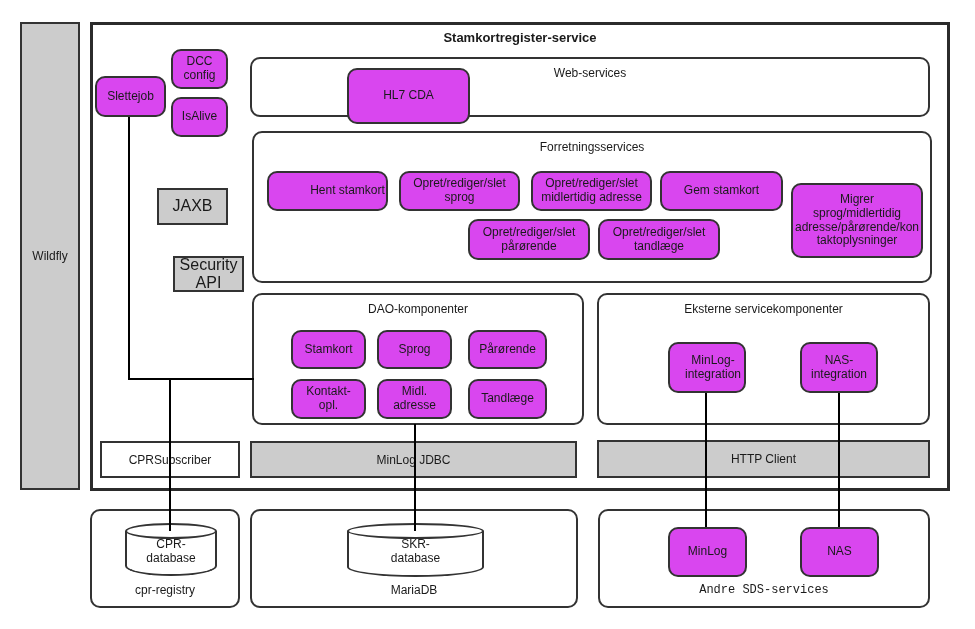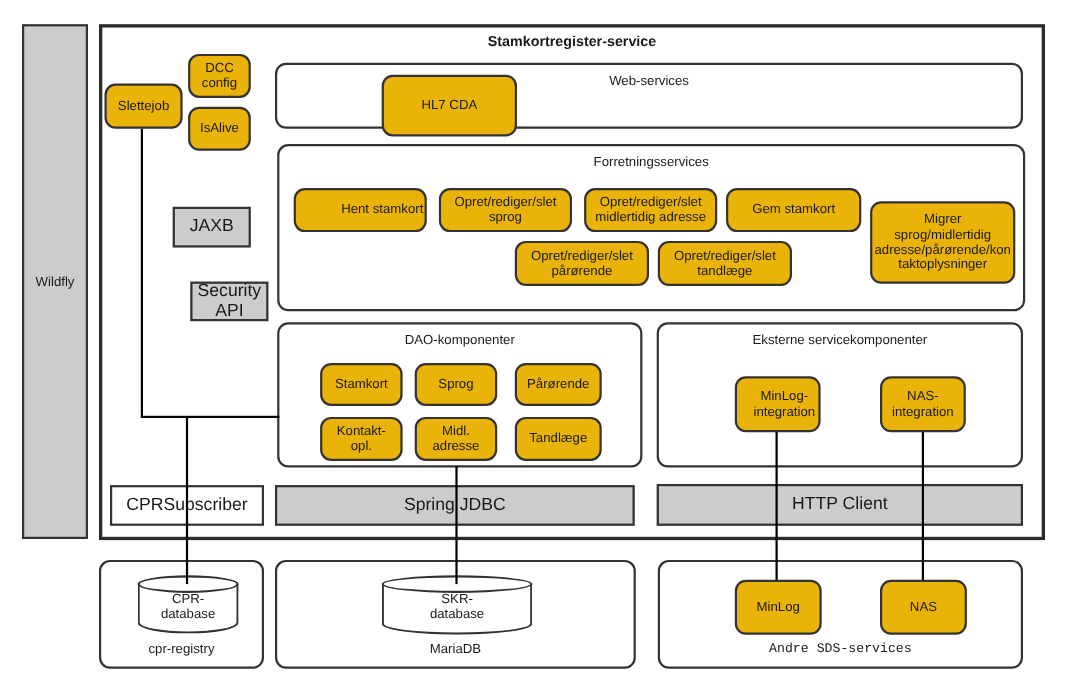--- a/index.html
+++ b/index.html
@@ -12,32 +12,32 @@
   .outer { border:3px solid #2b2b2b; background:#ffffff; z-index:0; }
   .vbar  { background:#cccccc; border:2px solid #333333; display:flex; align-items:center; justify-content:center; font-size:12px; z-index:1; }
 
   .diagram-title { text-align:center; font-weight:bold; font-size:13px; z-index:2; }
 
   
   .container { border:2px solid #333333; border-radius:10px; background:#ffffff; z-index:1; }
   .container .ctitle { position:absolute; top:7px; left:0; right:0; text-align:center; font-size:12px; }
 
   
-  .rbox { border:2px solid #333333; border-radius:10px; background:#eab308; z-index:4;
+  .rbox { border:2px solid #333333; border-radius:10px; background:#d946ef; z-index:4;
           display:flex; align-items:center; justify-content:center; text-align:center;
           font-size:12px; line-height:1.15; white-space:pre-line; }
 
   
   .gbox { border:2px solid #333333; background:#cccccc; z-index:2;
           display:flex; align-items:center; justify-content:center; text-align:center;
           font-size:16px; line-height:1.15; white-space:pre-line; }
 
   
   .bar { border:2px solid #333333; z-index:2; display:flex; align-items:center; justify-content:center;
-         font-size:16px; }
+         font-size:12px; }
   .bar.white { background:#ffffff; }
   .bar.gray  { background:#cccccc; }
 
   
   .line { background:#000000; z-index:3; }
 
   
   .cylinder { z-index:2; }
   .cyl-lid  { position:absolute; left:0; right:0; top:0; height:16px; background:#ffffff;
               border:2px solid #333333; border-radius:50%; box-sizing:border-box; }
@@ -113,21 +113,21 @@
 
   <div class="abs container" style="left:597px; top:293px; width:333px; height:132px;padding-left:36px;">
     <div class="ctitle">Eksterne servicekomponenter</div>
   </div>
   <div class="abs rbox" style="left:668px; top:342px; width:78px; height:51px;padding-left:12px;">MinLog-
 integration</div>
   <div class="abs rbox" style="left:800px; top:342px; width:78px; height:51px;">NAS-
 integration</div>
 
   <div class="abs bar white" style="left:100px; top:441px; width:140px; height:37px;">CPRSubscriber</div>
-  <div class="abs bar gray" style="left:250px; top:441px; width:327px; height:37px;">Spring JDBC</div>
+  <div class="abs bar gray" style="left:250px; top:441px; width:327px; height:37px;">MinLog JDBC</div>
   <div class="abs bar gray" style="left:597px; top:440px; width:333px; height:38px;">HTTP Client</div>
 
   <div class="abs container" style="left:90px; top:509px; width:150px; height:99px;">
     <div class="sublabel" style="bottom:9px;">cpr-registry</div>
   </div>
   <div class="abs cylinder" style="left:125px; top:523px; width:92px; height:53px;">
     <div class="cyl-body"></div>
     <div class="cyl-lid"></div>
     <div class="cyl-label">CPR-
 database</div>

